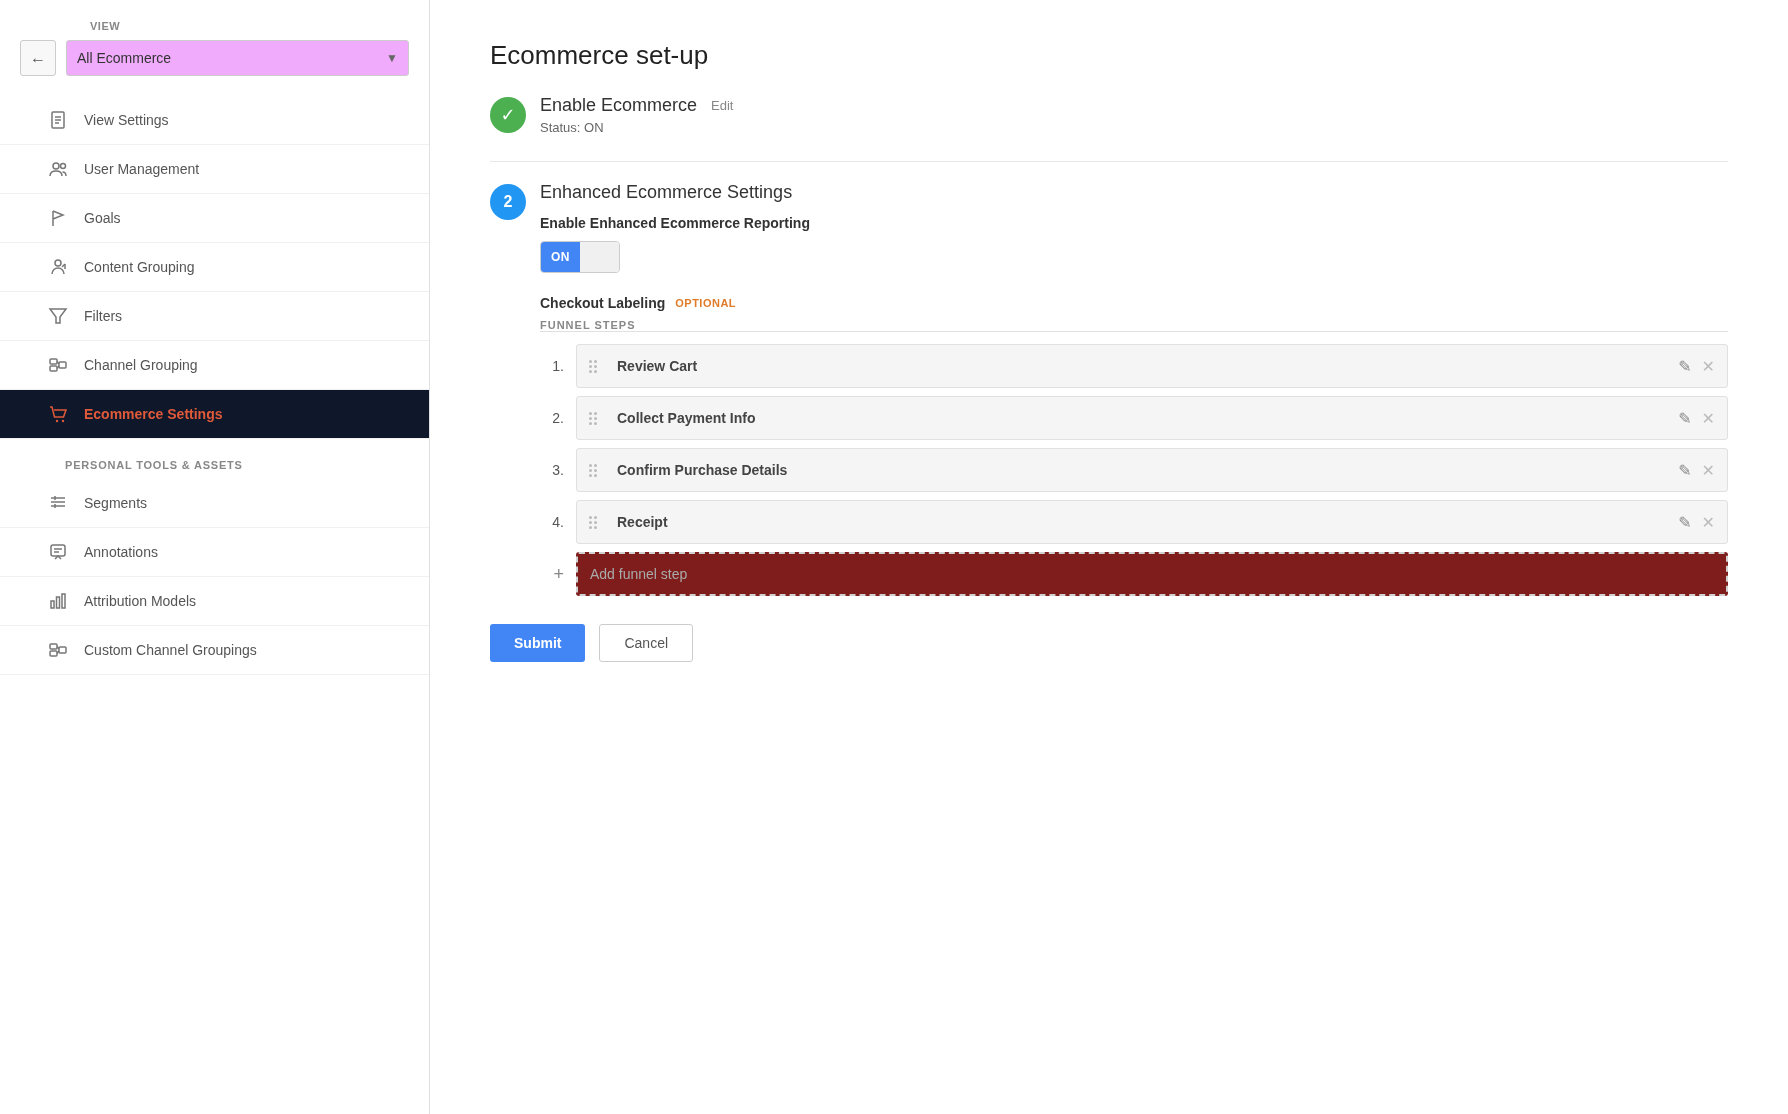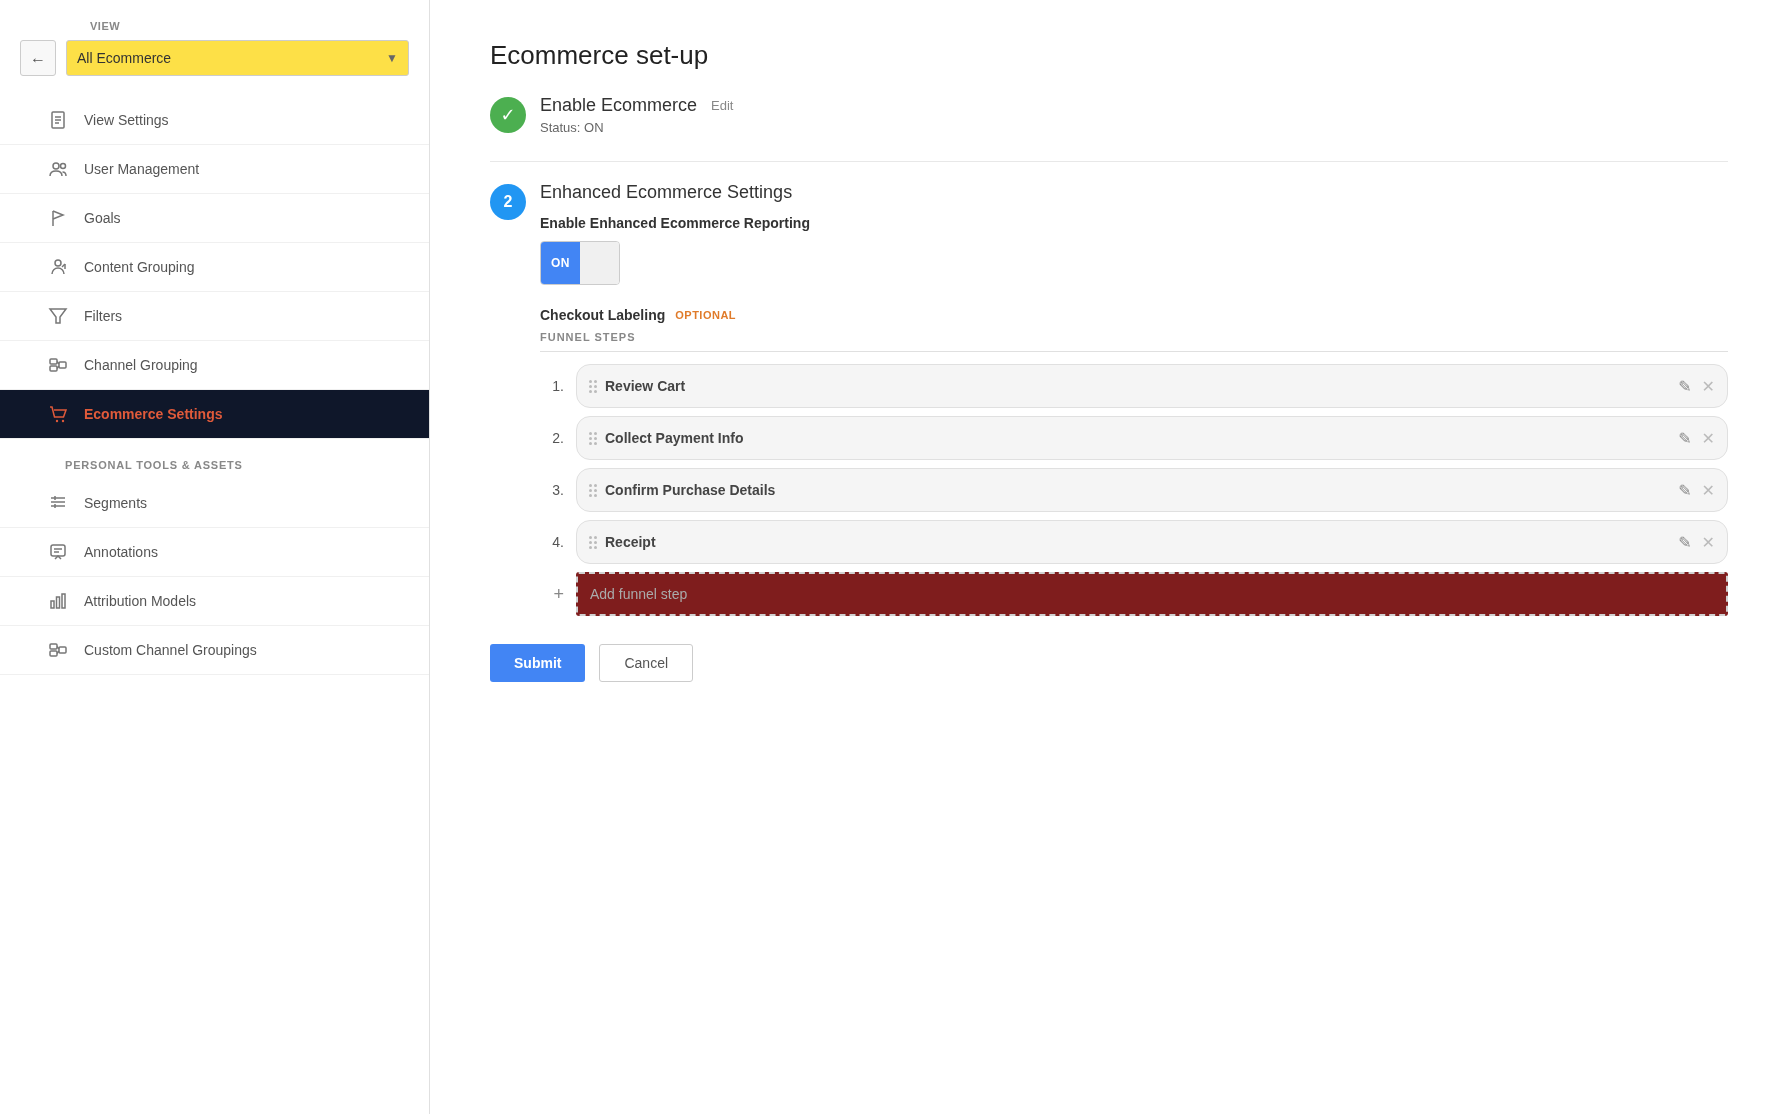--- a/index.html
+++ b/index.html
@@ -57,21 +57,21 @@
     }
     .view-dropdown-arrow {
       color: #666;
       font-size: 12px;
     }
     .view-dropdown-wrapper {
       flex: 1;
       height: 36px;
       border: 1px solid #ccc;
       border-radius: 3px;
-      background: #fde047;
+      background: #f0abfc;
       padding: 0 10px;
       display: flex;
       align-items: center;
       justify-content: space-between;
       cursor: pointer;
     }
     .sidebar-nav-item {
       display: flex;
       align-items: center;
       padding: 14px 20px 14px 48px;
@@ -184,21 +184,21 @@
     }
     .toggle-container {
       display: flex;
       align-items: center;
       margin-bottom: 22px;
     }
     .toggle-switch {
       display: flex;
       align-items: center;
       width: 80px;
-      height: 44px;
+      height: 32px;
       border-radius: 4px;
       overflow: hidden;
       border: 1px solid #ccc;
       cursor: pointer;
     }
     .toggle-on {
       background: #4285f4;
       color: #fff;
       font-size: 12px;
       font-weight: bold;
@@ -246,45 +246,45 @@
 
     
     .funnel-steps-header {
       font-size: 11px;
       color: #888;
       letter-spacing: 1px;
       text-transform: uppercase;
       font-weight: bold;
       margin-bottom: 12px;
       border-bottom: 1px solid #e0e0e0;
-      padding-bottom: 8px;
+      padding-bottom: 0;
     }
     .funnel-step-row {
       display: flex;
       align-items: center;
       margin-bottom: 8px;
       gap: 12px;
     }
     .step-number {
       font-size: 14px;
       color: #555;
       width: 24px;
       text-align: right;
       flex-shrink: 0;
     }
     .step-input-container {
       flex: 1;
       background: #f5f5f5;
       border: 1px solid #e0e0e0;
-      border-radius: 14px;
+      border-radius: 3px;
       height: 44px;
       display: flex;
       align-items: center;
       padding: 0 12px;
-      gap: 8px;
+      gap: 20px;
     }
     .drag-handle {
       color: #bbb;
       font-size: 12px;
       cursor: grab;
       display: flex;
       flex-direction: column;
       gap: 2px;
     }
     .drag-dots {

